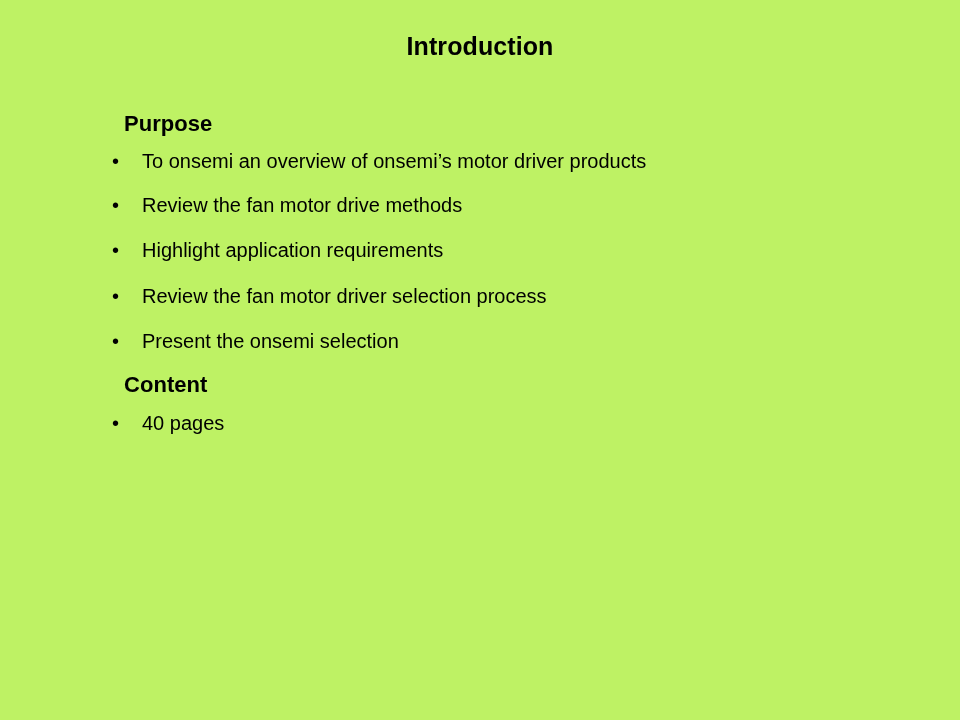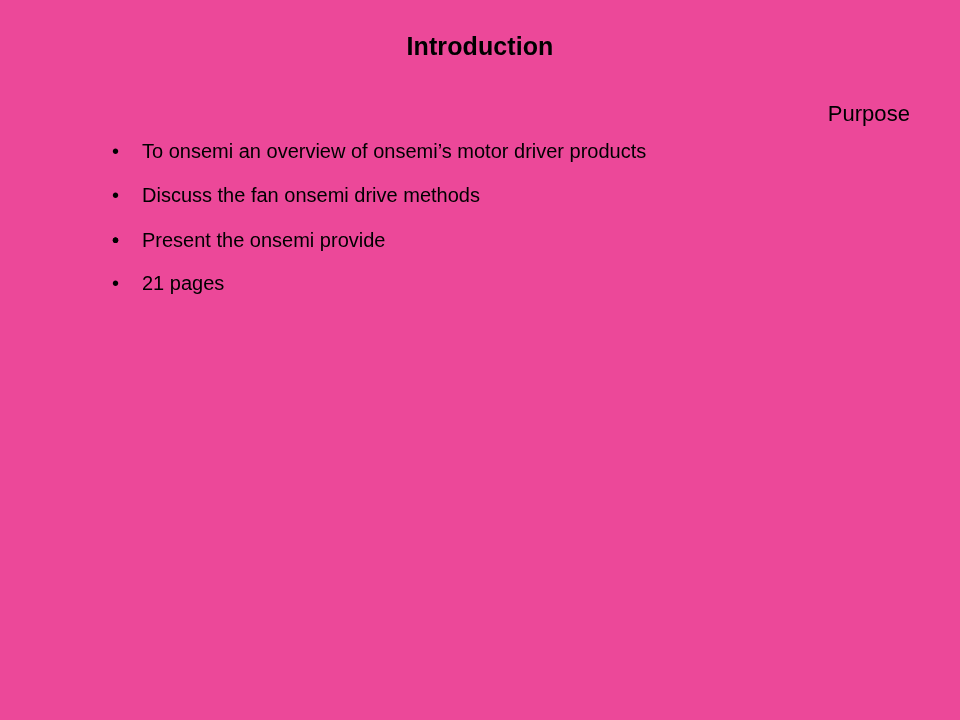--- a/index.html
+++ b/index.html
@@ -12,21 +12,21 @@
     background: #ffffff;
     font-family: "Liberation Sans", sans-serif;
     color: #000000;
     overflow: hidden;
   }
 
   .slide {
     position: relative;
     width: 960px;
     height: 720px;
-    background: #ec4899;
+    background: #bef264;
     box-sizing: border-box;
   }
 
   .slide-title {
     position: absolute;
     top: 31px;
     left: 0;
     width: 960px;
     text-align: center;
     font-size: 25px;
@@ -41,26 +41,25 @@
     left: 112px;
     width: 800px;
   }
 
   .section {
     margin: 0;
   }
 
   .section-heading {
     font-size: 22px;
-    font-weight: normal;
+    font-weight: bold;
     line-height: 1.25;
-    margin: 2px;
+    margin: 12px;
     padding: 0;
     letter-spacing: 0.05px;
-    text-align: right;
   }
 
   .bullet-list {
     list-style: none;
     margin: 0;
     padding: 0;
   }
 
   .bullet-item {
     position: relative;
@@ -109,38 +108,41 @@
           <span class="bullet-marker">•</span>
           <span class="bullet-text">To onsemi an overview of onsemi’s motor driver products</span>
         </li>
       </ul>
     </div>
 
     <div class="section sec-objectives">
       <ul class="bullet-list">
         <li class="bullet-item">
           <span class="bullet-marker">•</span>
-          <span class="bullet-text">Discuss the fan onsemi drive methods</span>
+          <span class="bullet-text">Review the fan motor drive methods</span>
         </li>
         <li class="bullet-item">
           <span class="bullet-marker">•</span>
+          <span class="bullet-text">Highlight application requirements</span>
         </li>
         <li class="bullet-item">
           <span class="bullet-marker">•</span>
+          <span class="bullet-text">Review the fan motor driver selection process</span>
         </li>
         <li class="bullet-item">
           <span class="bullet-marker">•</span>
-          <span class="bullet-text">Present the onsemi provide</span>
+          <span class="bullet-text">Present the onsemi selection</span>
         </li>
       </ul>
     </div>
 
     <div class="section sec-content">
+      <div class="section-heading">Content</div>
       <ul class="bullet-list">
         <li class="bullet-item">
           <span class="bullet-marker">•</span>
-          <span class="bullet-text">21 pages</span>
+          <span class="bullet-text">40 pages</span>
         </li>
       </ul>
     </div>
 
   </div>
 </div>
 
 </body></html>

